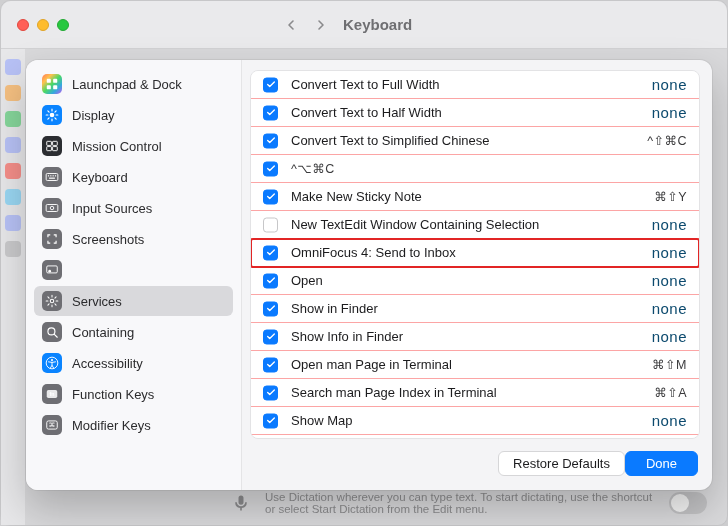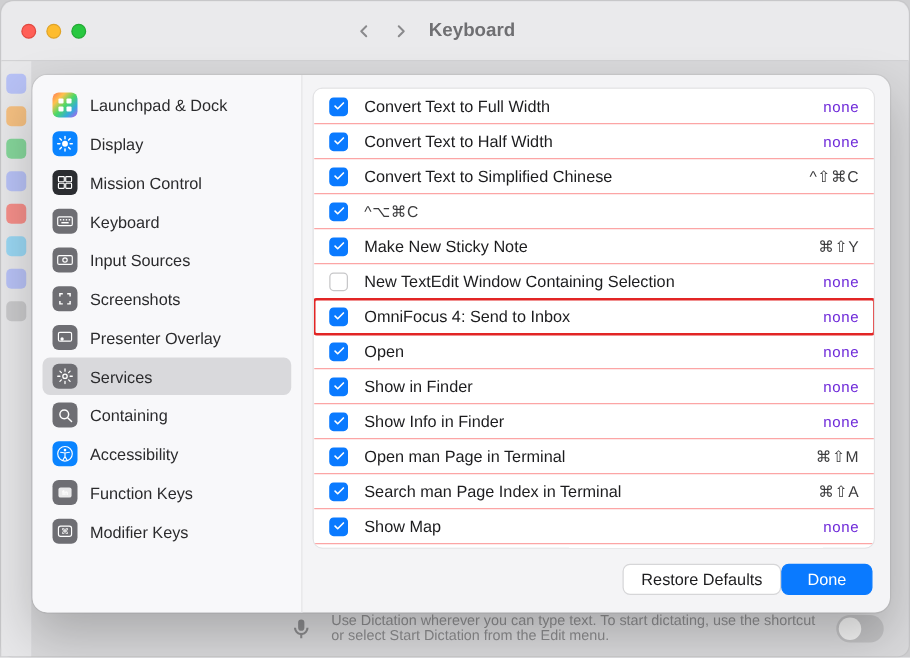--- a/index.html
+++ b/index.html
@@ -46,21 +46,21 @@
 
   .main { flex:1; display:flex; flex-direction:column; }
   .list { flex:1; overflow:auto; background:#fff; margin:10px 12px 0 8px; border:1px solid #e3e3e5; border-radius:8px;}
   .row { display:flex; align-items:center; padding:5px 12px 5px 40px; border-bottom:1px solid #fca5a5; font-size:13px; min-height:28px; position:relative;}
   .row:last-child { border-bottom:none;}
   .row .cb { position:absolute; left:12px; top:50%; transform:translateY(-50%); width:15px; height:15px; border-radius:3.5px; border:1px solid #c7c7c9; background:#fff; display:flex; align-items:center; justify-content:center;}
   .row .cb.checked { background:#0a7aff; border-color:#0a7aff;}
   .row .cb.checked svg { width:10px; height:10px; color:#fff;}
   .row .label { flex:1; color:#1c1c1e; line-height:1.2;}
   .row .shortcut { color:#3b3b3d; font-size:12.5px; letter-spacing:0.5px;}
-  .row .shortcut.none { color:#6d28d9; font-size:12px;}
+  .row .shortcut.none { color:#0c4a6e; font-size:15px;}
   .row.highlighted { outline:2.5px solid #e22525; outline-offset:-1px; border-radius:2px; z-index:2;}
 
   .footer { display:flex; justify-content:flex-end; padding:12px 14px 14px 16px;}
   .btn { font-size:13px; border-radius:6px; padding:4px 14px; border:1px solid #d6d6d8; background:#ffffff; color:#1c1c1e; cursor:default;}
   .btn.primary { background:#0a7aff; color:#fff; border-color:#0a7aff; padding:4px 20px;}
 
 </style>
 </head>
 <body>
 
@@ -167,21 +167,20 @@
         </span>
         <span>Screenshots</span>
       </div>
       <div class="side-item">
         <span class="icon ic-presenter">
           <svg viewBox="0 0 24 24" fill="currentColor">
             <rect x="3" y="5" width="18" height="12" rx="2" fill="none" stroke="currentColor" stroke-width="1.6"></rect>
             <circle cx="8" cy="14" r="2.3"></circle>
           </svg>
         </span>
-        <span>Presenter Overlay</span>
       </div>
       <div class="side-item selected">
         <span class="icon ic-services">
           <svg viewBox="0 0 24 24" fill="currentColor">
             <circle cx="12" cy="12" r="3" fill="none" stroke="currentColor" stroke-width="1.8"></circle>
             <path d="M12 2v3M12 19v3M2 12h3M19 12h3M5 5l2 2M17 17l2 2M5 19l2-2M17 7l2-2" stroke="currentColor" stroke-width="1.8" stroke-linecap="round"></path>
           </svg>
         </span>
         <span>Services</span>
       </div>

